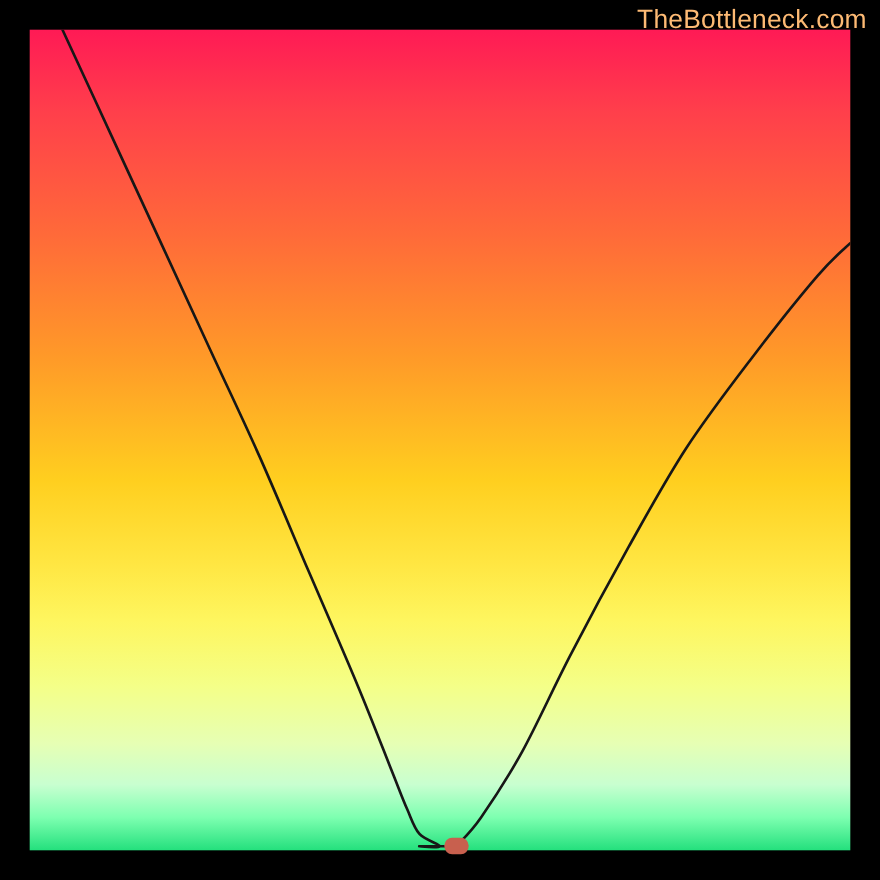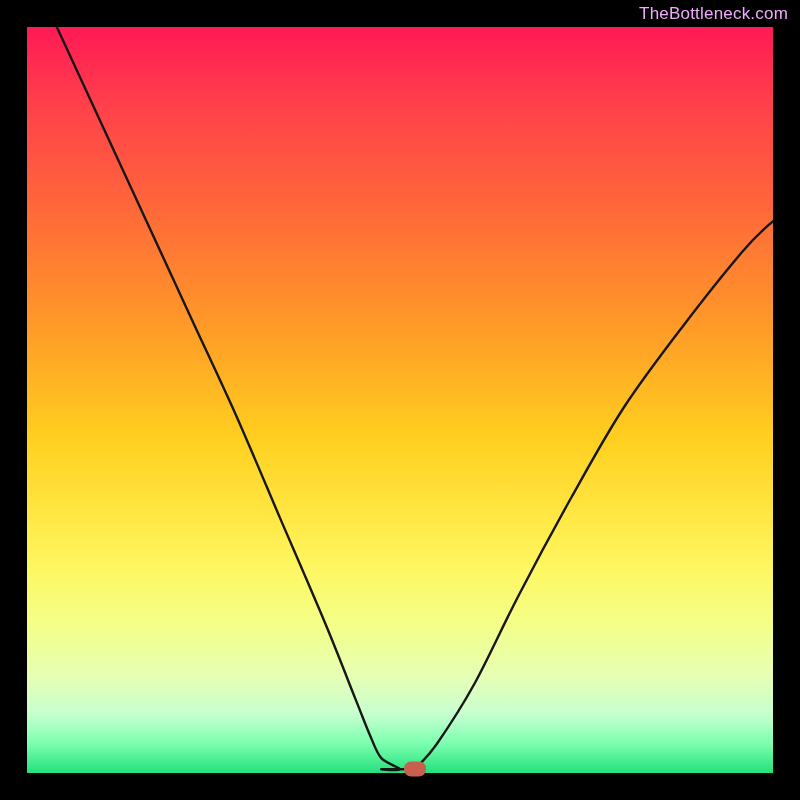--- a/index.html
+++ b/index.html
@@ -14,22 +14,22 @@
   .frame {
     position: relative;
     width: 800px;
     height: 800px;
     background: #000;
   }
   .watermark {
     position: absolute;
     top: 4px;
     right: 12px;
-    color: #f0abfc;
-    font-size: 17px;
+    color: #fdba74;
+    font-size: 24px;
     font-weight: 500;
     letter-spacing: 0.2px;
     z-index: 30;
     user-select: none;
   }
   .plot-area {
     position: absolute;
     left: 27px;
     top: 27px;
     width: 746px;

